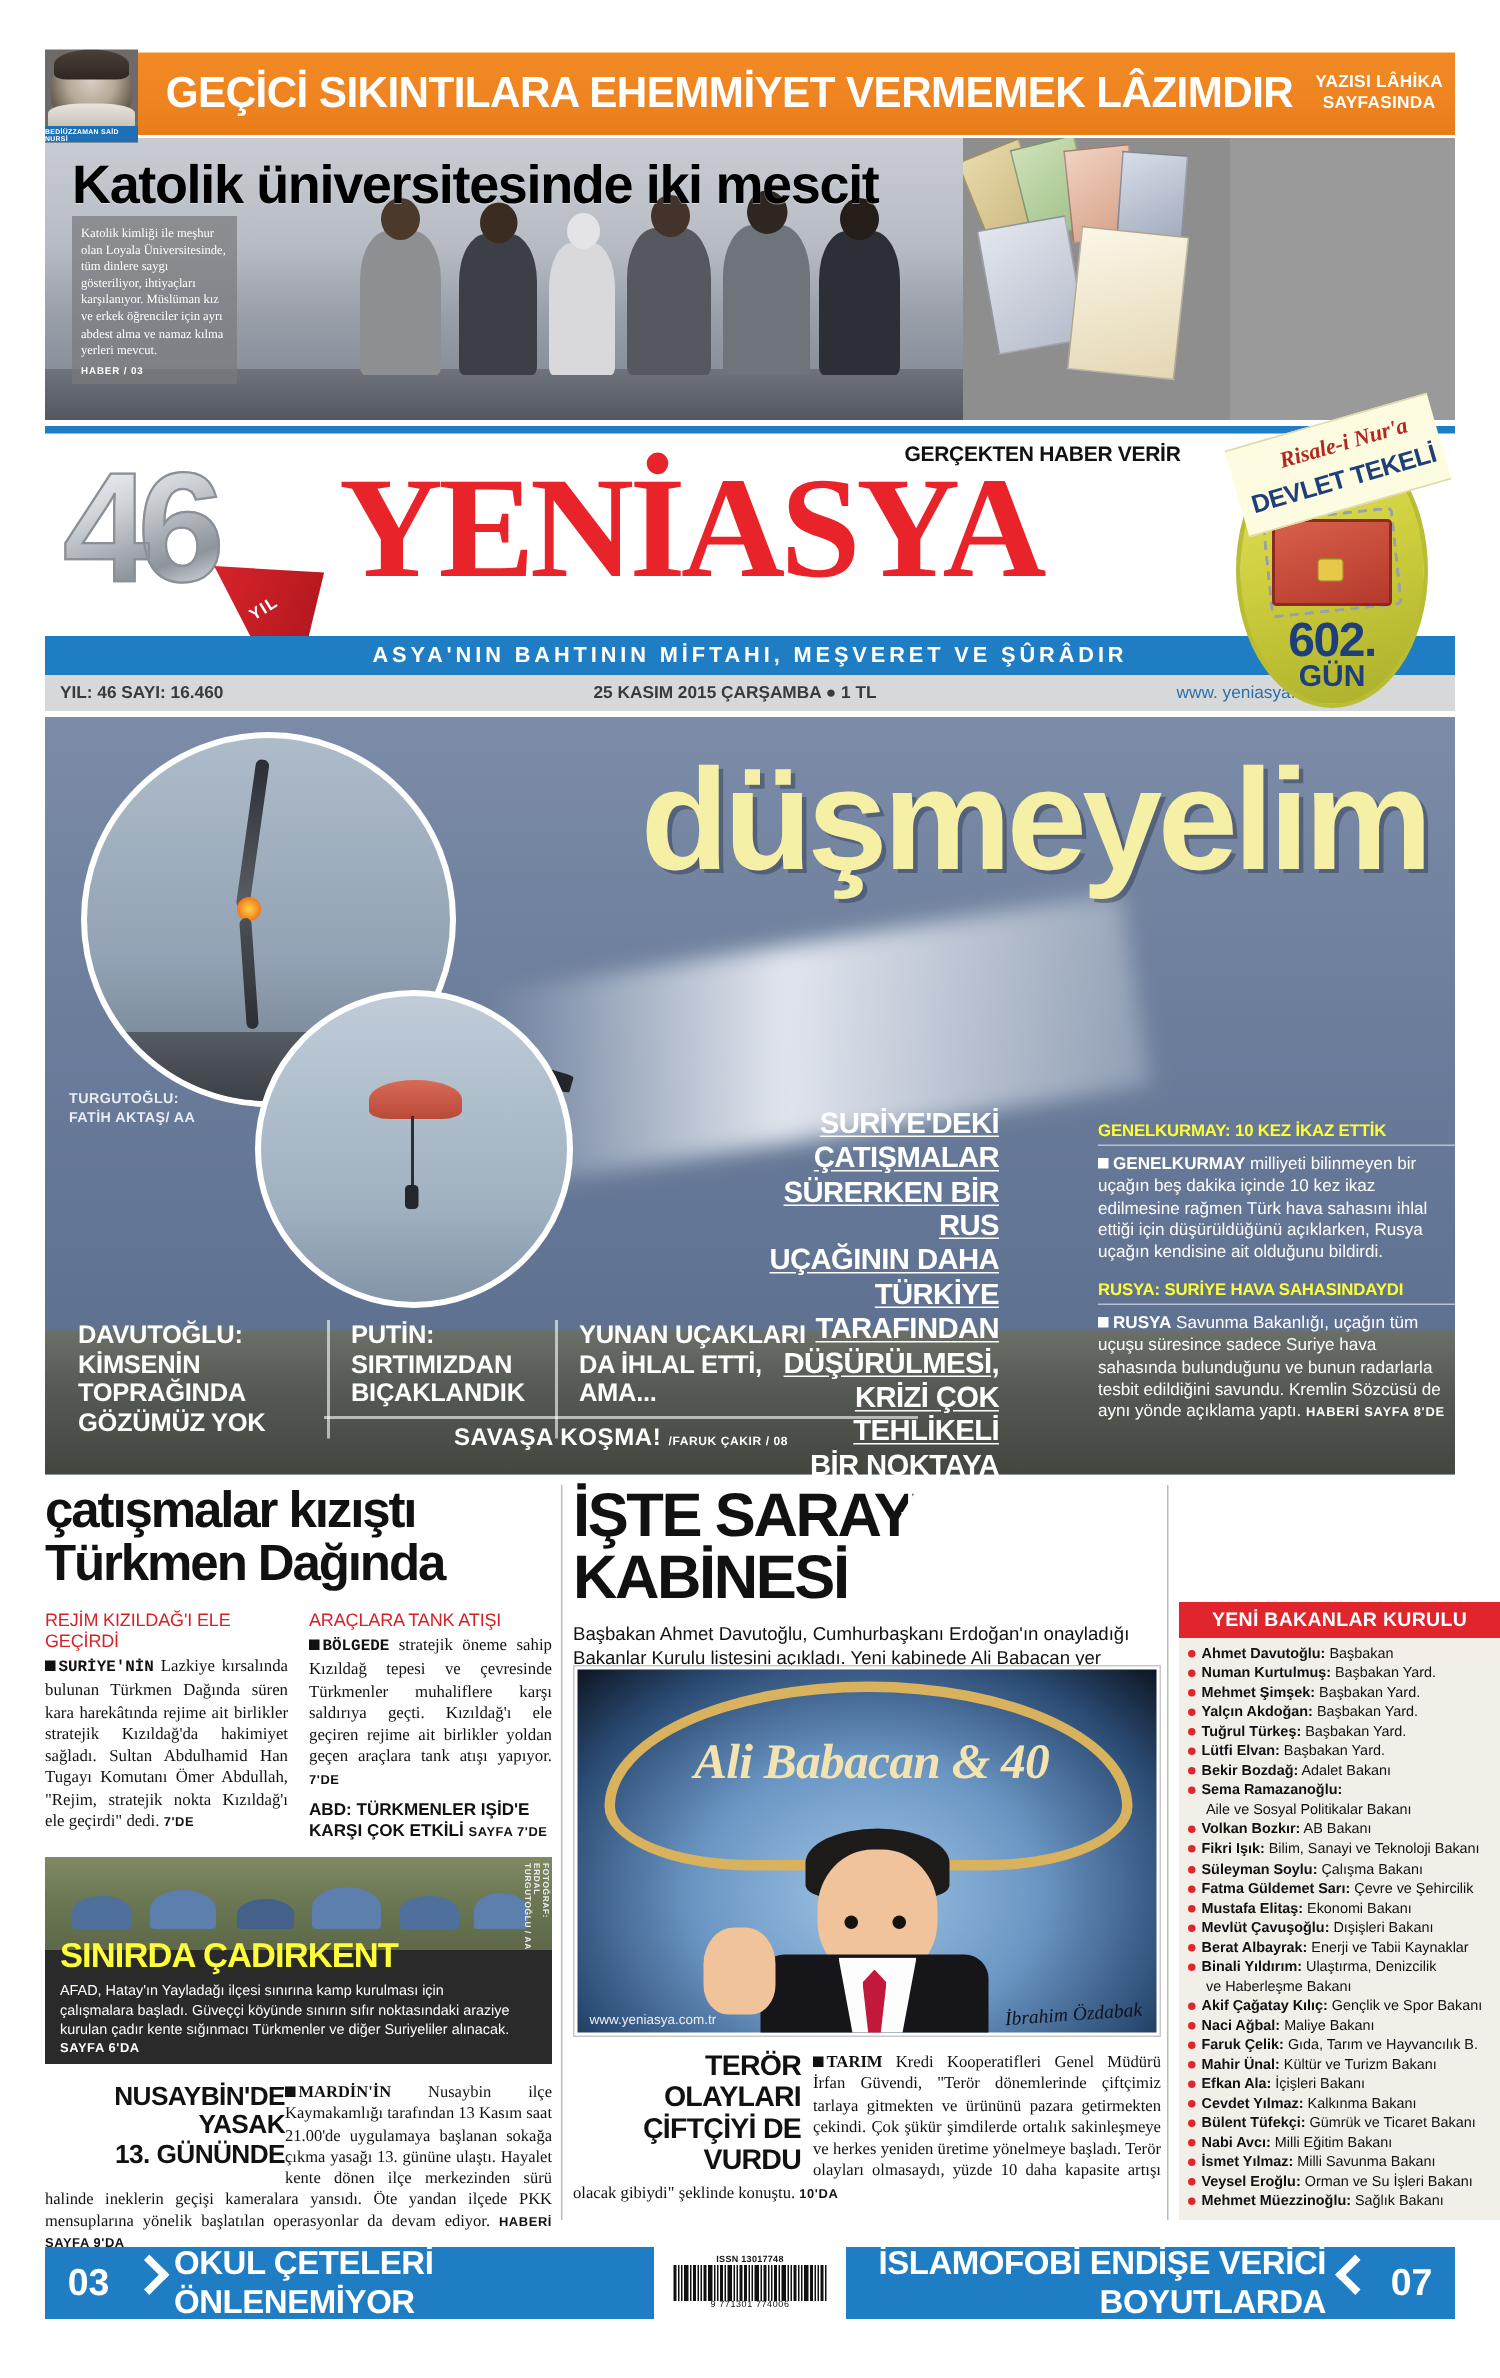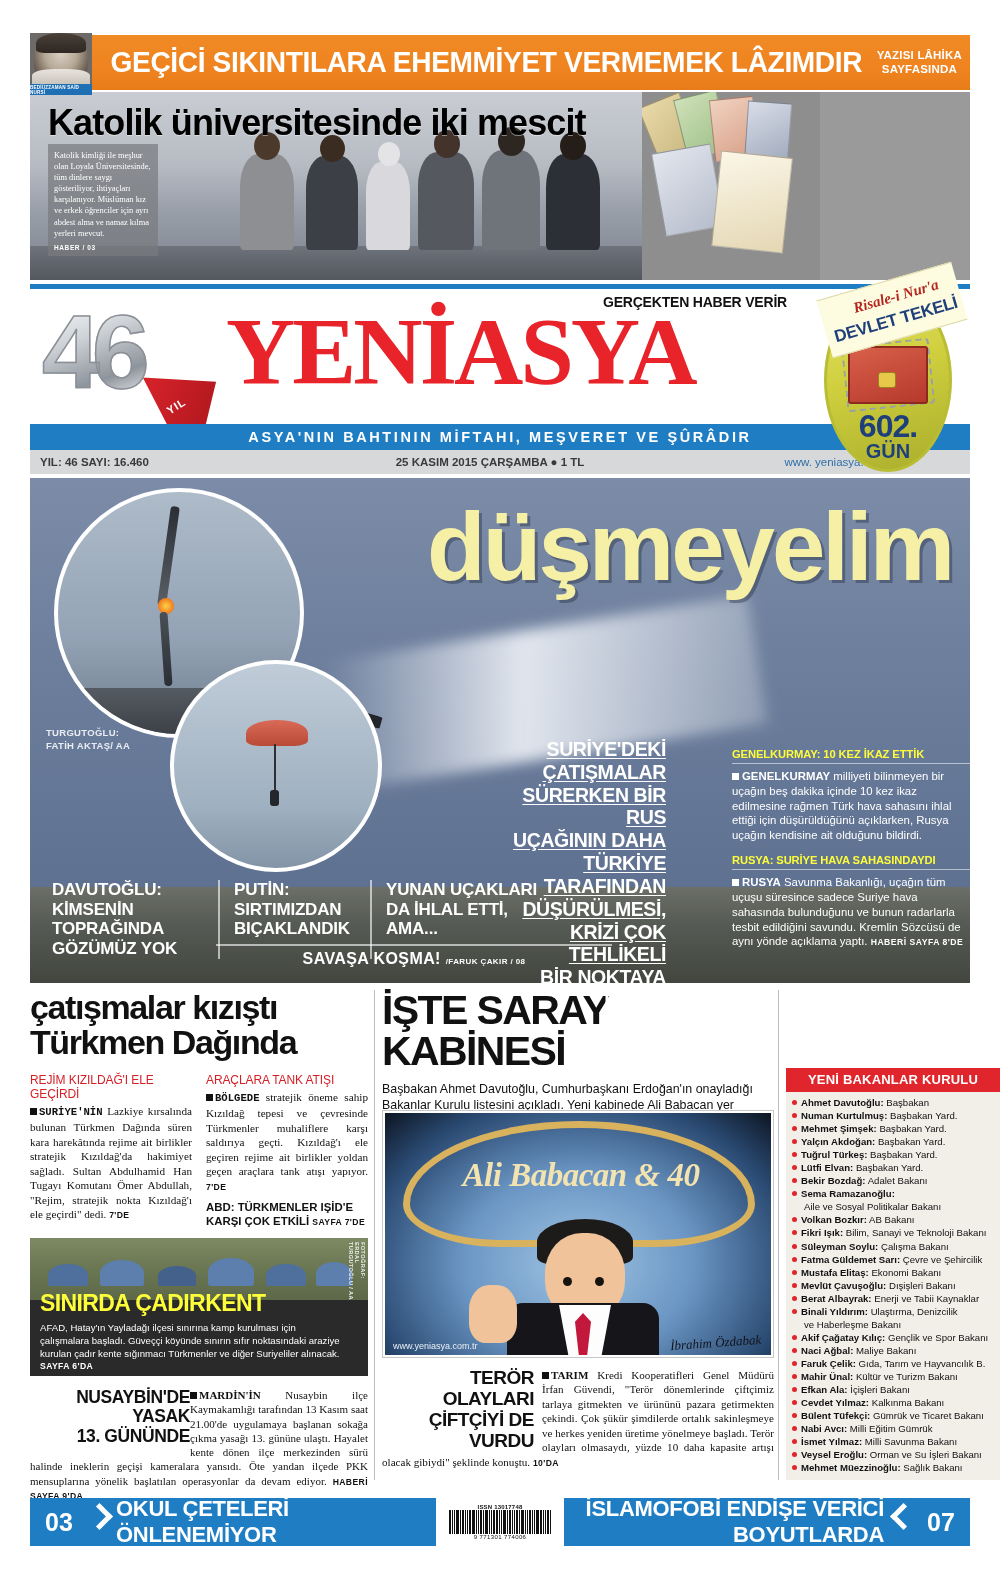--- a/index.html
+++ b/index.html
@@ -699,21 +699,21 @@
           <div class="rc-item"><b>Berat Albayrak:</b><span>  Enerji ve Tabii Kaynaklar</span></div>
           <div class="rc-item"><b>Binali Yıldırım:</b><span>  Ulaştırma, Denizcilik</span></div>
           <div class="rc-item cont"><span>ve Haberleşme Bakanı</span></div>
           <div class="rc-item"><b>Akif Çağatay Kılıç:</b><span>  Gençlik ve Spor Bakanı</span></div>
           <div class="rc-item"><b>Naci Ağbal:</b><span>  Maliye Bakanı</span></div>
           <div class="rc-item"><b>Faruk Çelik:</b><span>  Gıda, Tarım ve Hayvancılık B.</span></div>
           <div class="rc-item"><b>Mahir Ünal:</b><span>  Kültür ve Turizm Bakanı</span></div>
           <div class="rc-item"><b>Efkan Ala:</b><span>  İçişleri Bakanı</span></div>
           <div class="rc-item"><b>Cevdet Yılmaz:</b><span>  Kalkınma Bakanı</span></div>
           <div class="rc-item"><b>Bülent Tüfekçi:</b><span>  Gümrük ve Ticaret Bakanı</span></div>
-          <div class="rc-item"><b>Nabi Avcı:</b><span>  Milli Eğitim Gümrük</span></div>
+          <div class="rc-item"><b>Nabi Avcı:</b><span>  Milli Eğitim Bakanı</span></div>
           <div class="rc-item"><b>İsmet Yılmaz:</b><span>  Milli Savunma Bakanı</span></div>
           <div class="rc-item"><b>Veysel Eroğlu:</b><span>  Orman ve Su İşleri Bakanı</span></div>
           <div class="rc-item"><b>Mehmet Müezzinoğlu:</b><span>  Sağlık Bakanı</span></div>
         </div>
     </div>
   </div>
 
   <div class="footer">
     <div class="ft-num">03</div>
     <div class="ft-chev"></div>

